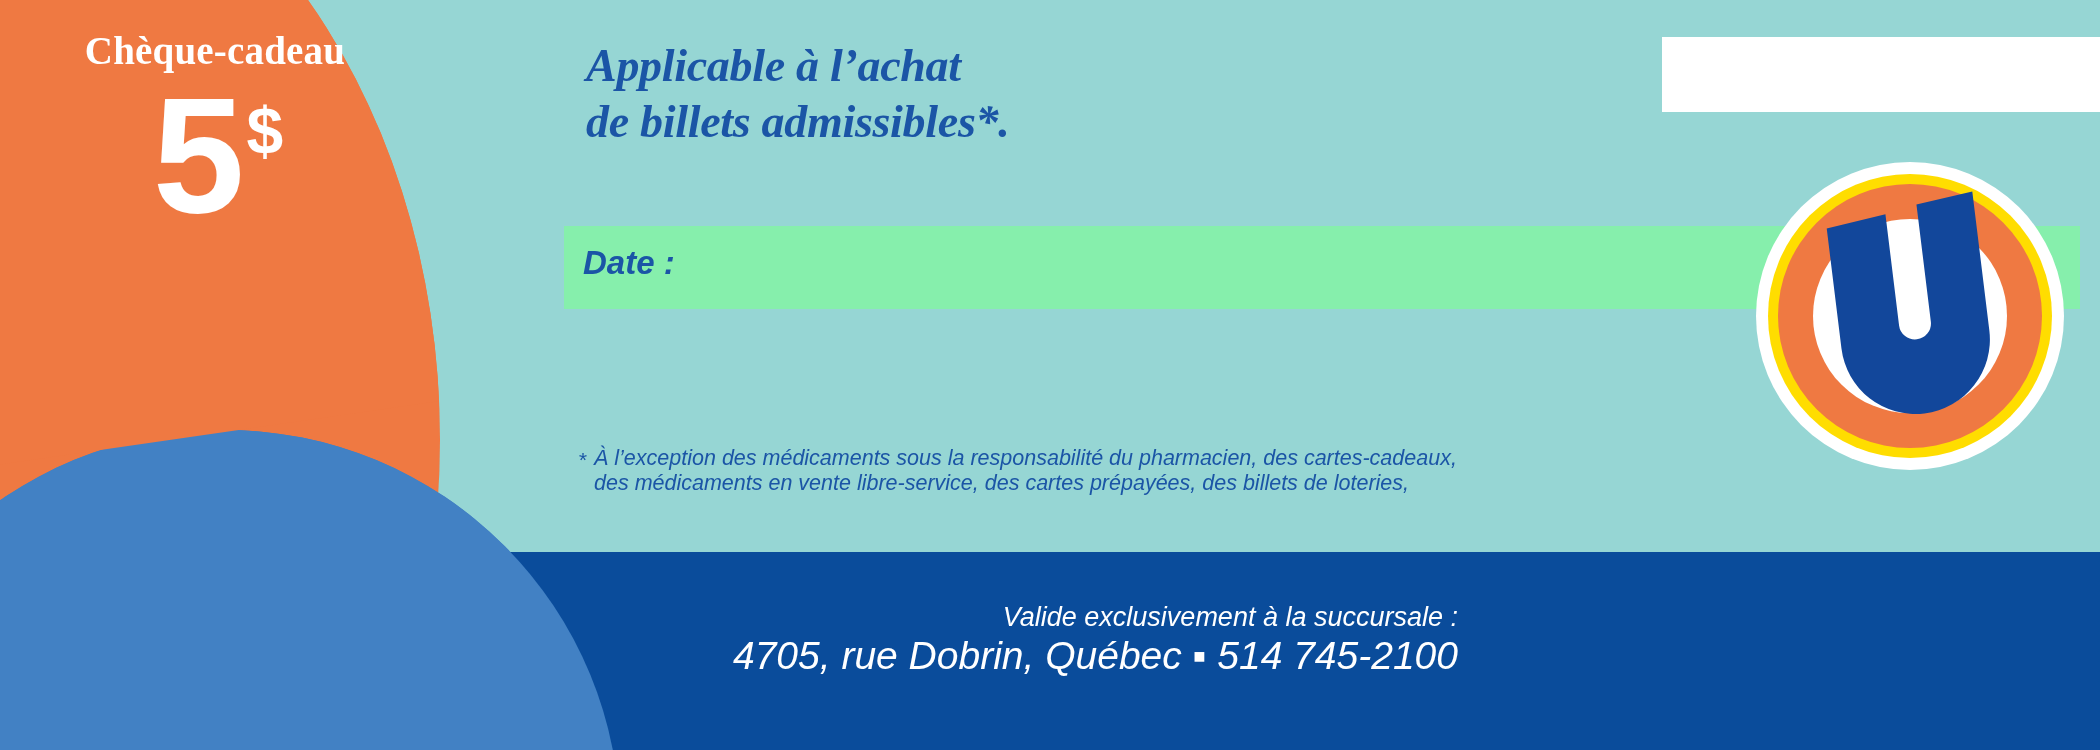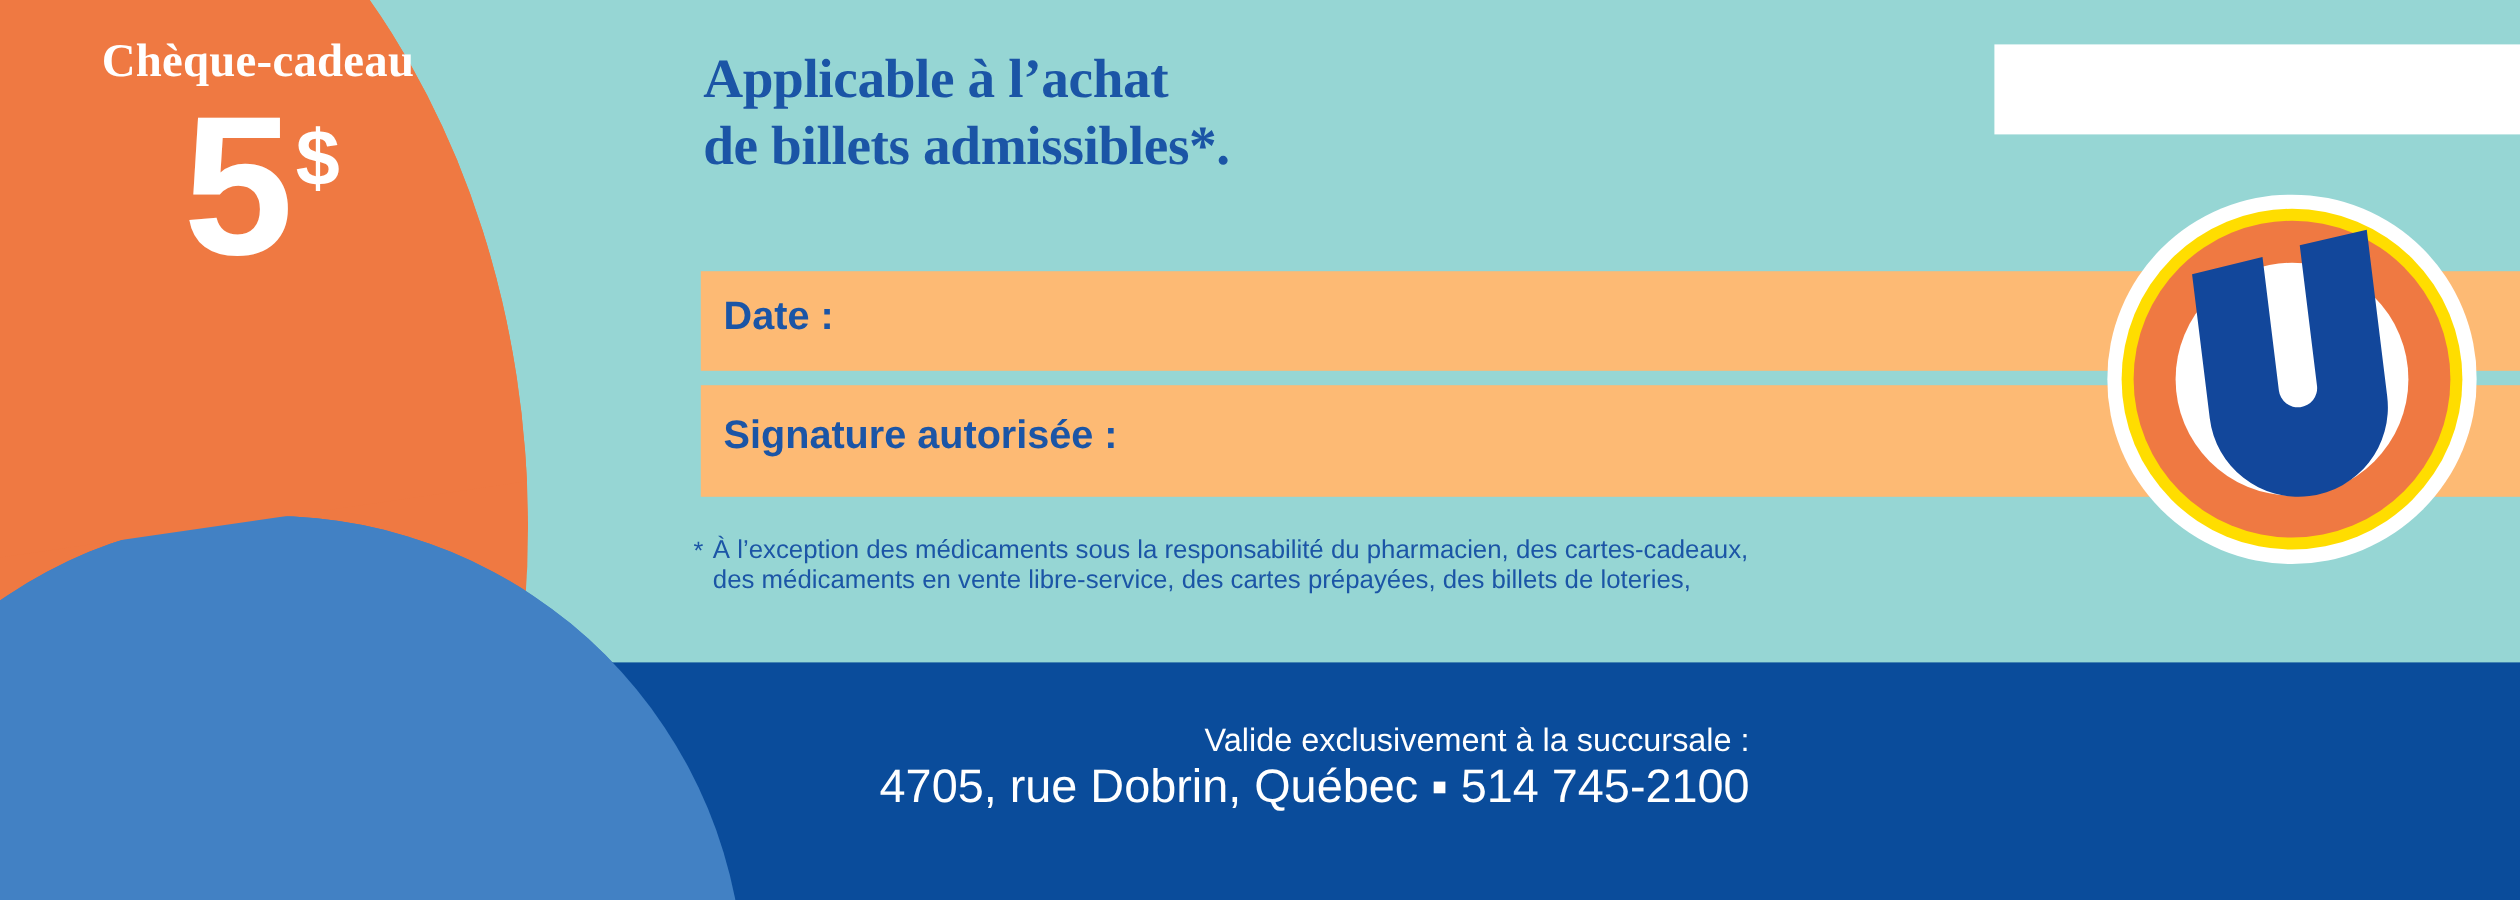--- a/index.html
+++ b/index.html
@@ -115,20 +115,21 @@
   }
 
   
   .main {
     position: absolute;
     left: 0;
     top: 0;
     width: 2100px;
     height: 584px;
     z-index: 5;
+    font-style: italic;
   }
   .headline {
     position: absolute;
     left: 586px;
     top: 38px;
     font-family: "Liberation Serif", serif;
     font-weight: bold;
     font-size: 46px;
     line-height: 56px;
     color: #1b55a6;
@@ -141,23 +142,23 @@
     left: 1662px;
     top: 37px;
     width: 438px;
     height: 75px;
     background: #ffffff;
     z-index: 5;
   }
 
   .field {
     position: absolute;
-    left: 584px;
+    left: 564px;
     width: 1516px;
-    background: #fdba74;
+    background: #86efac;
     z-index: 5;
   }
   .field-date  { top: 226px; height: 83px; }
   .field-sign  { top: 321px; height: 93px; }
   .field-label {
     position: absolute;
     left: 19px;
     top: 18px;
     font-family: "Liberation Sans", sans-serif;
     font-weight: bold;
@@ -245,23 +246,20 @@
       <span>Applicable à l’achat</span>
       <span>de billets admissibles*.</span>
     </div>
 
     <div class="topbox"></div>
 
     <div class="field field-date">
       <span class="field-label">Date :</span>
     </div>
 
-    <div class="field field-sign">
-      <span class="field-label">Signature autorisée :</span>
-    </div>
 
     <div class="footnote">
       <span class="star">*</span>
       <span class="fn-lines">
         <span>À l’exception des médicaments sous la responsabilité du pharmacien,  des cartes-cadeaux,</span>
         <span>des médicaments en vente libre-service, des cartes prépayées, des billets de loteries,</span>
       </span>
     </div>
 
     <div class="branch">

